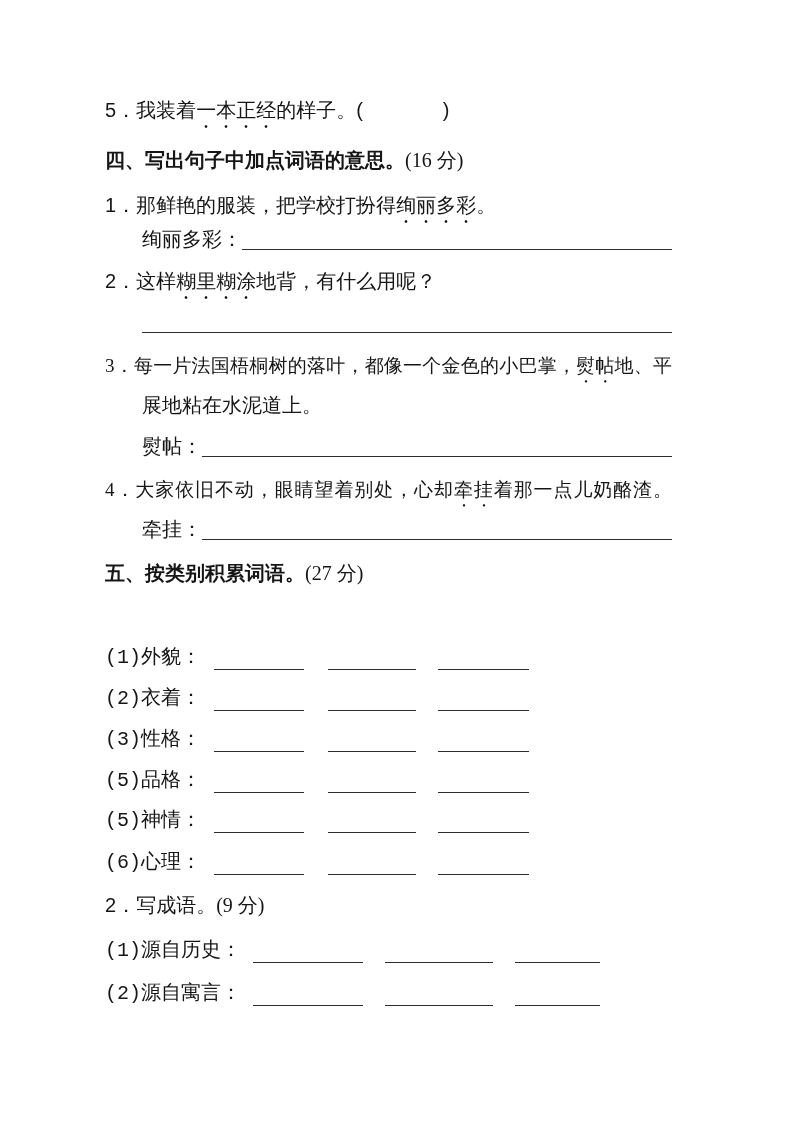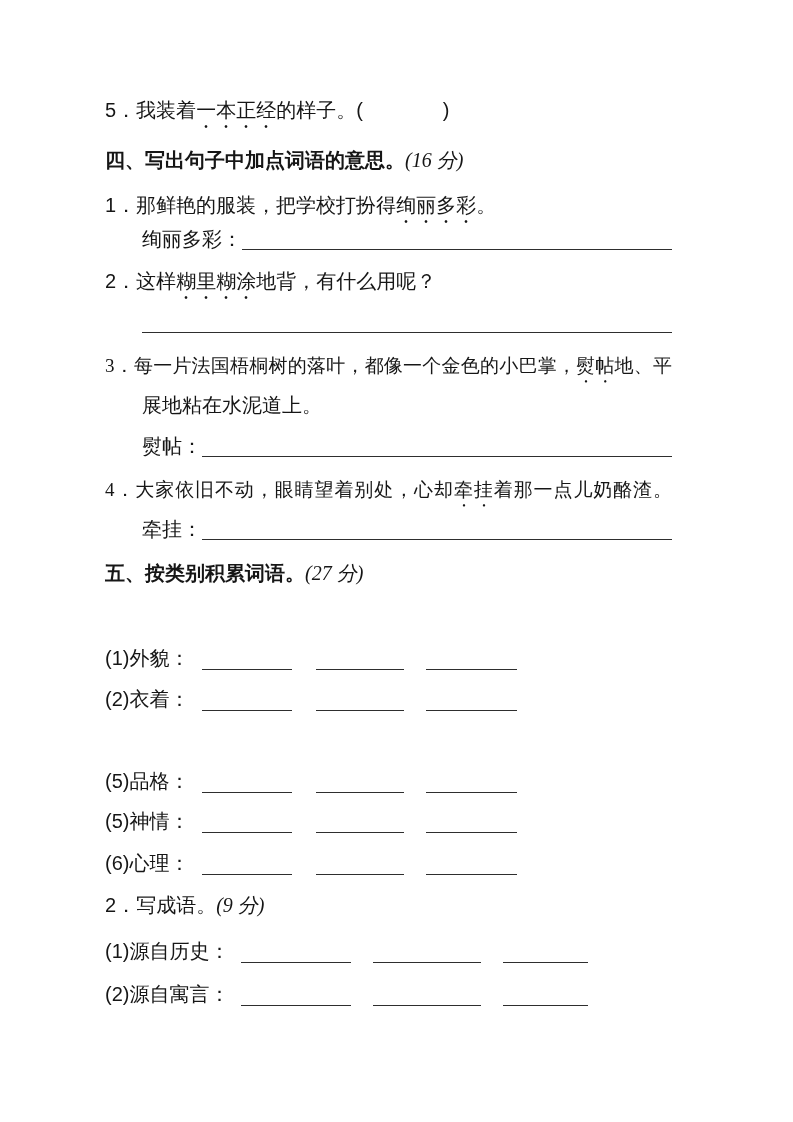--- a/index.html
+++ b/index.html
@@ -22,21 +22,20 @@
     height: 42px;
     line-height: 42px;
     font-size: 20px;
     white-space: nowrap;
   }
   .indent { left: 142px; }
   .heading { font-weight: 700; }
   .score {
     font-family: "Liberation Serif", serif;
     font-weight: 400;
-    font-style: italic;
   }
   
   .fit {
     width: 567px;
     font-size: 19px;
     white-space: normal;
     text-align: justify;
     text-align-last: justify;
     font-family: Liberation Serif, serif;
   }
@@ -60,20 +59,21 @@
     border-bottom: 1.5px solid #2e2e2e;
     height: 32px;
     margin-bottom: 9px;
     box-sizing: border-box;
   }
   .grow { flex: 1 1 auto; }
   
   .cat-row, .idiom-row {
     display: flex;
     align-items: flex-end;
+    font-family: Liberation Mono, monospace;
   }
   .cat-row .lbl, .idiom-row .lbl { line-height: 42px; }
   .cat-row .b1 { width: 90px; margin-left: 13px; }
   .cat-row .b2 { width: 88px; margin-left: 24px; }
   .cat-row .b3 { width: 91px; margin-left: 22px; }
   .idiom-row .b1 { width: 110px; margin-left: 12px; }
   .idiom-row .b2 { width: 108px; margin-left: 22px; }
   .idiom-row .b3 { width: 85px;  margin-left: 22px; }
 </style>
 </head>
@@ -133,20 +133,26 @@
     <span class="blank b1"></span>
     <span class="blank b2"></span>
     <span class="blank b3"></span>
   </div>
   <div class="line cat-row" style="top:678px">
     <span class="lbl">(2)衣着：</span>
     <span class="blank b1"></span>
     <span class="blank b2"></span>
     <span class="blank b3"></span>
   </div>
+  <div class="line cat-row" style="top:719px">
+    <span class="lbl">(3)性格：</span>
+    <span class="blank b1"></span>
+    <span class="blank b2"></span>
+    <span class="blank b3"></span>
+  </div>
   <div class="line cat-row" style="top:760px">
     <span class="lbl">(5)品格：</span>
     <span class="blank b1"></span>
     <span class="blank b2"></span>
     <span class="blank b3"></span>
   </div>
   <div class="line cat-row" style="top:800px">
     <span class="lbl">(5)神情：</span>
     <span class="blank b1"></span>
     <span class="blank b2"></span>

